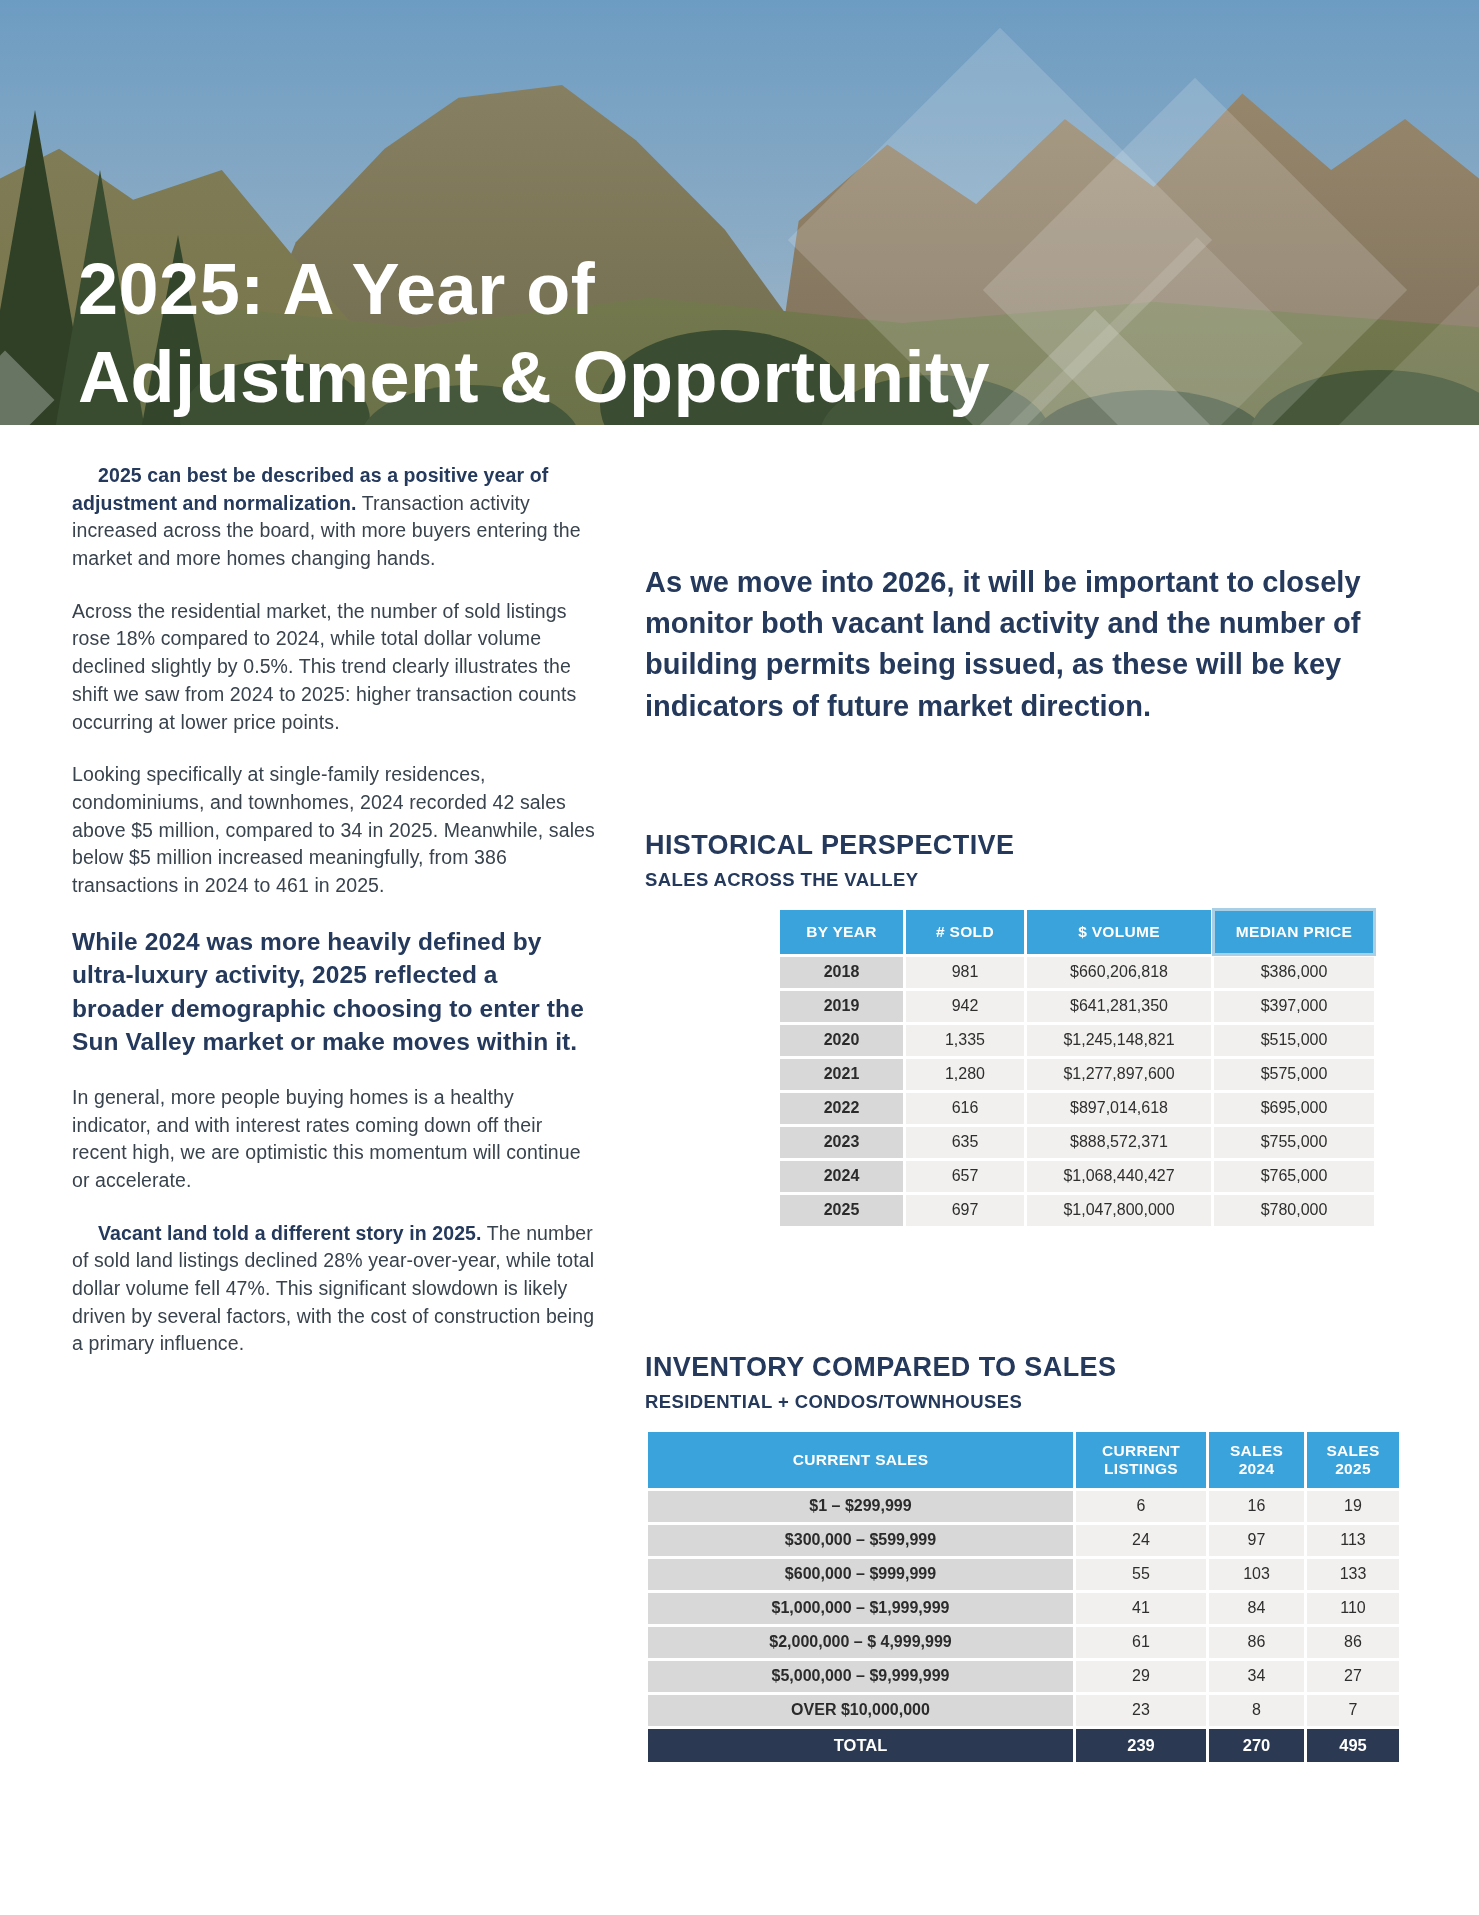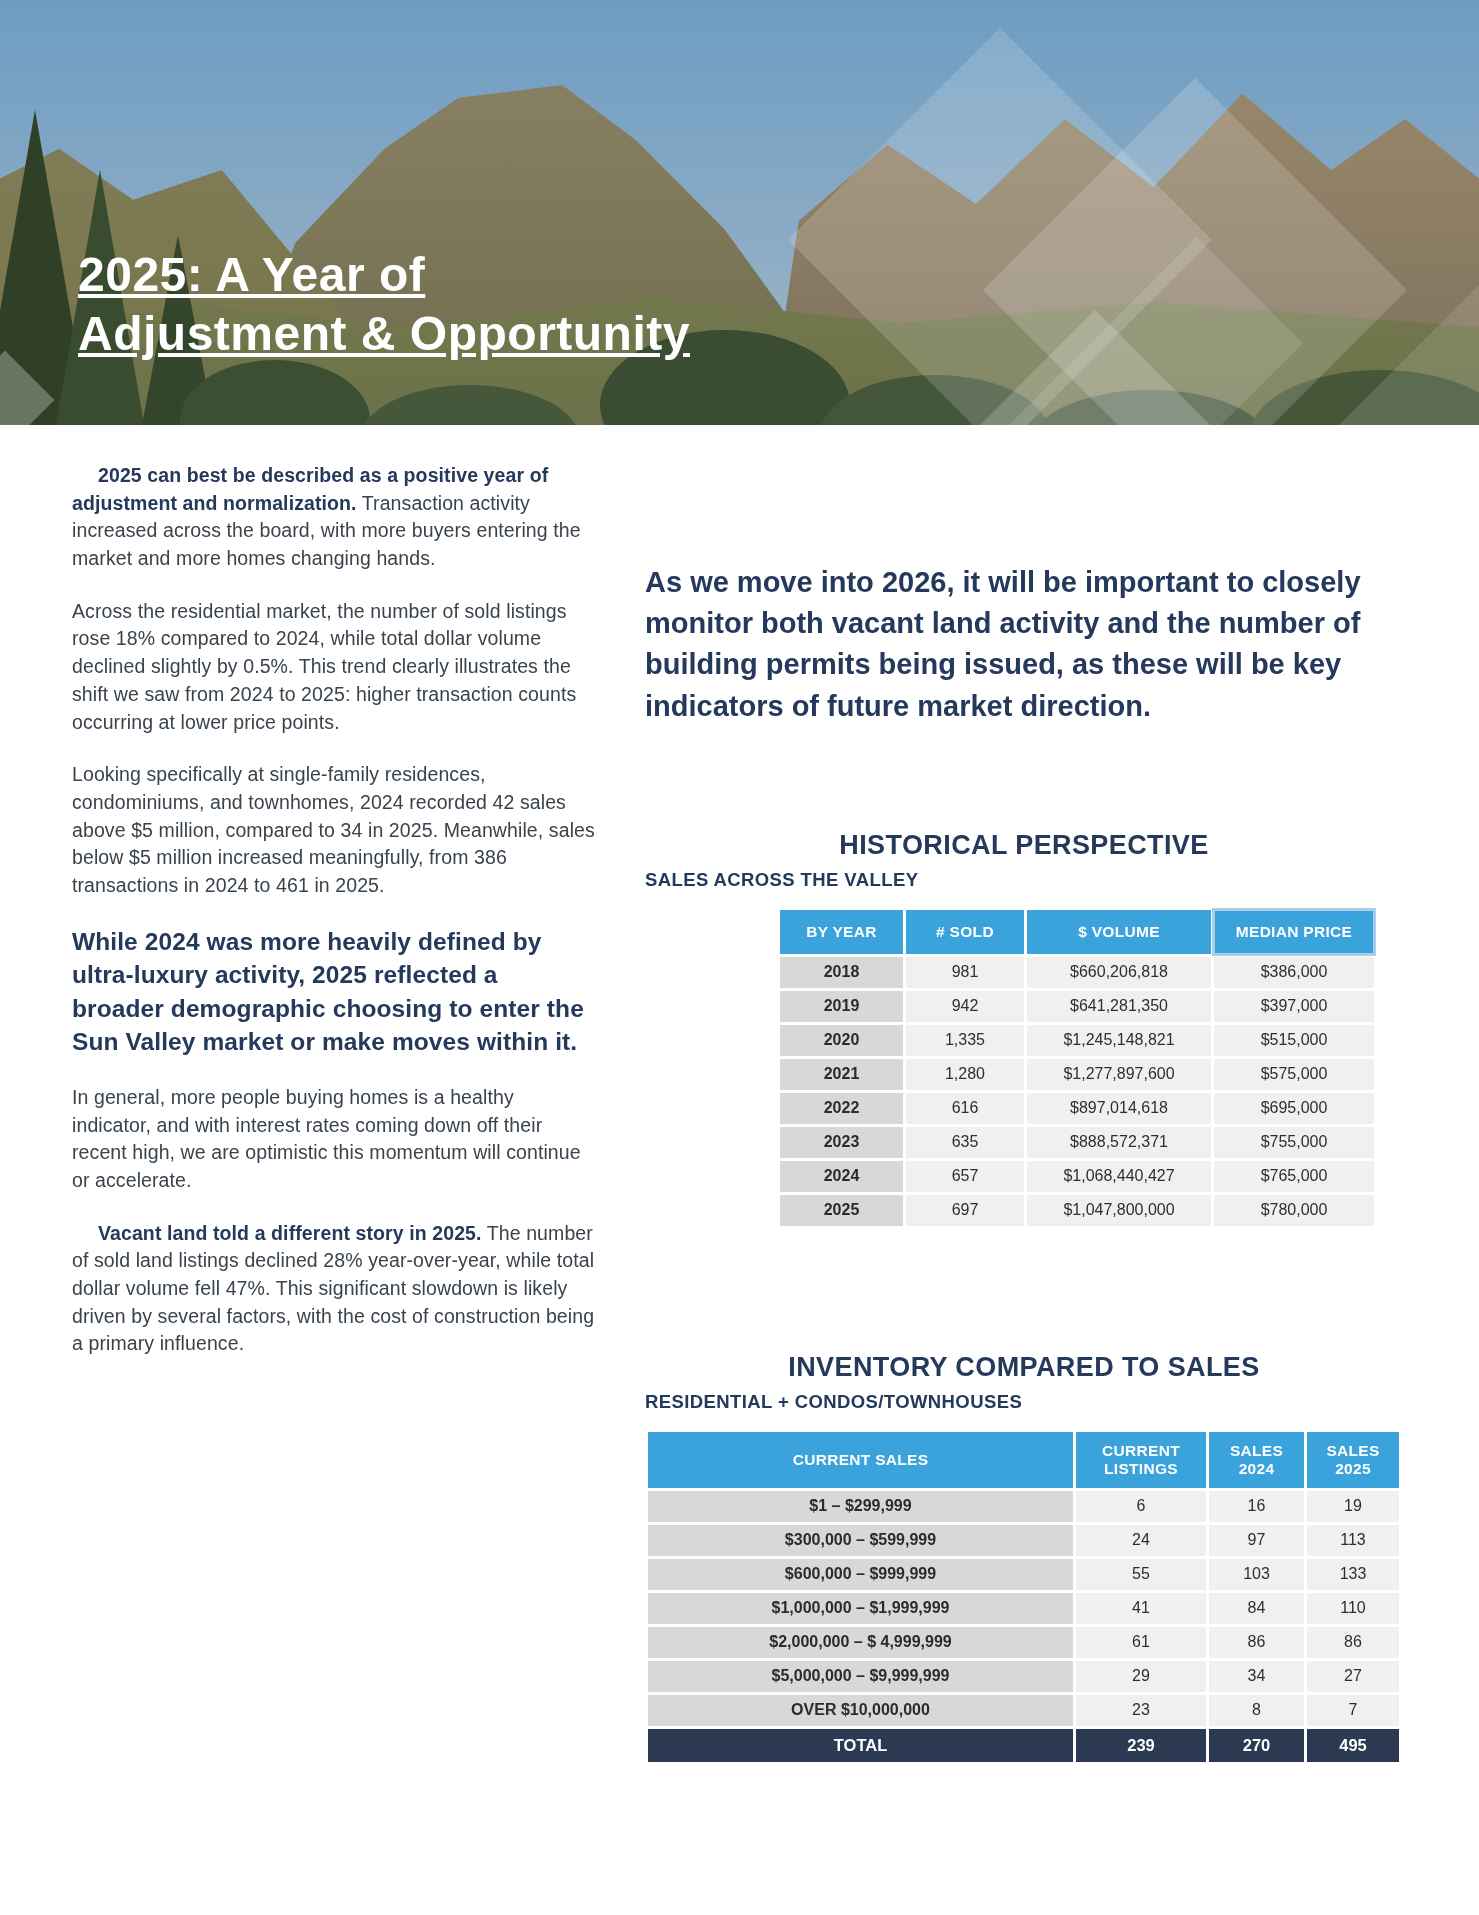--- a/index.html
+++ b/index.html
@@ -16,36 +16,36 @@
   .mtn-center { background: linear-gradient(180deg, #8d8468 0%, #7d7758 55%, #6f6b50 100%);
     clip-path: polygon(15% 100%, 20% 57%, 26% 35%, 31% 23%, 38% 20%, 43% 33%, 49% 54%, 54% 78%, 58% 100%); }
   .mtn-left { background: linear-gradient(180deg, #85805e 0%, #767448 100%);
     clip-path: polygon(0 100%, 0 42%, 4% 35%, 9% 47%, 15% 40%, 20% 61%, 26% 85%, 29% 100%); }
   .grass { background: linear-gradient(180deg, #8a8a5c 0%, #767a4f 60%, #6b7148 100%);
     clip-path: polygon(0 100%, 0 76%, 14% 72%, 28% 77%, 44% 70%, 61% 76%, 78% 71%, 100% 77%, 100% 100%); }
   .blob { position: absolute; background: #3d4f33; border-radius: 50%; }
   .pine { position: absolute; clip-path: polygon(50% 0, 100% 100%, 0 100%); }
   .diamond { position: absolute; background: #ffffff; transform: rotate(45deg); }
   .hero-title { position: absolute; left: 78px; top: 246px; margin: 0;
-    color: #ffffff; font-size: 48px; font-weight: 800; line-height: 1.22; letter-spacing: 0.5px; text-decoration: underline; }
+    color: #ffffff; font-size: 72px; font-weight: 800; line-height: 1.22; letter-spacing: 0.5px; }
 
   
   .col-left  { position: absolute; left: 72px;  top: 462px; width: 524px; }
   .col-right { position: absolute; left: 645px; top: 462px; width: 758px; }
 
   .col-left p { margin: 0 0 25px 0; font-size: 19.5px; line-height: 1.42;
                 color: #39434d; letter-spacing: 0.1px; }
   .lead { font-weight: bold; color: var(--heading-navy, #24395b); margin-left: 26px; }
   .pull { font-size: 24.5px !important; font-weight: 800; line-height: 1.37 !important;
           color: var(--heading-navy, #24395b) !important; }
 
   .intro { margin: 100px 0 103px 0; font-size: 29px; font-weight: 800; line-height: 1.42;
            color: var(--heading-navy, #24395b); }
   h2 { margin: 0 0 8px 0; font-size: 27px; font-weight: 800; letter-spacing: 0.4px;
-       color: var(--heading-navy, #24395b); text-align: center; }
+       color: var(--heading-navy, #24395b); }
   h3 { margin: 0 0 16px 0; font-size: 18.5px; font-weight: 800; letter-spacing: 0.4px;
        color: var(--heading-navy, #24395b); }
 
   
   table { border-collapse: separate; border-spacing: 3px; table-layout: fixed; }
   th { background: var(--accent-blue, #3ba3db); color: #ffffff; font-weight: 800;
        font-size: 15.5px; letter-spacing: 0.3px; text-align: center; vertical-align: middle;
        white-space: pre-line; }
   td { text-align: center; vertical-align: middle; font-size: 16px; color: #2e2e2e;
        background: var(--cell-gray, #f1f0ee); height: 29px; }

